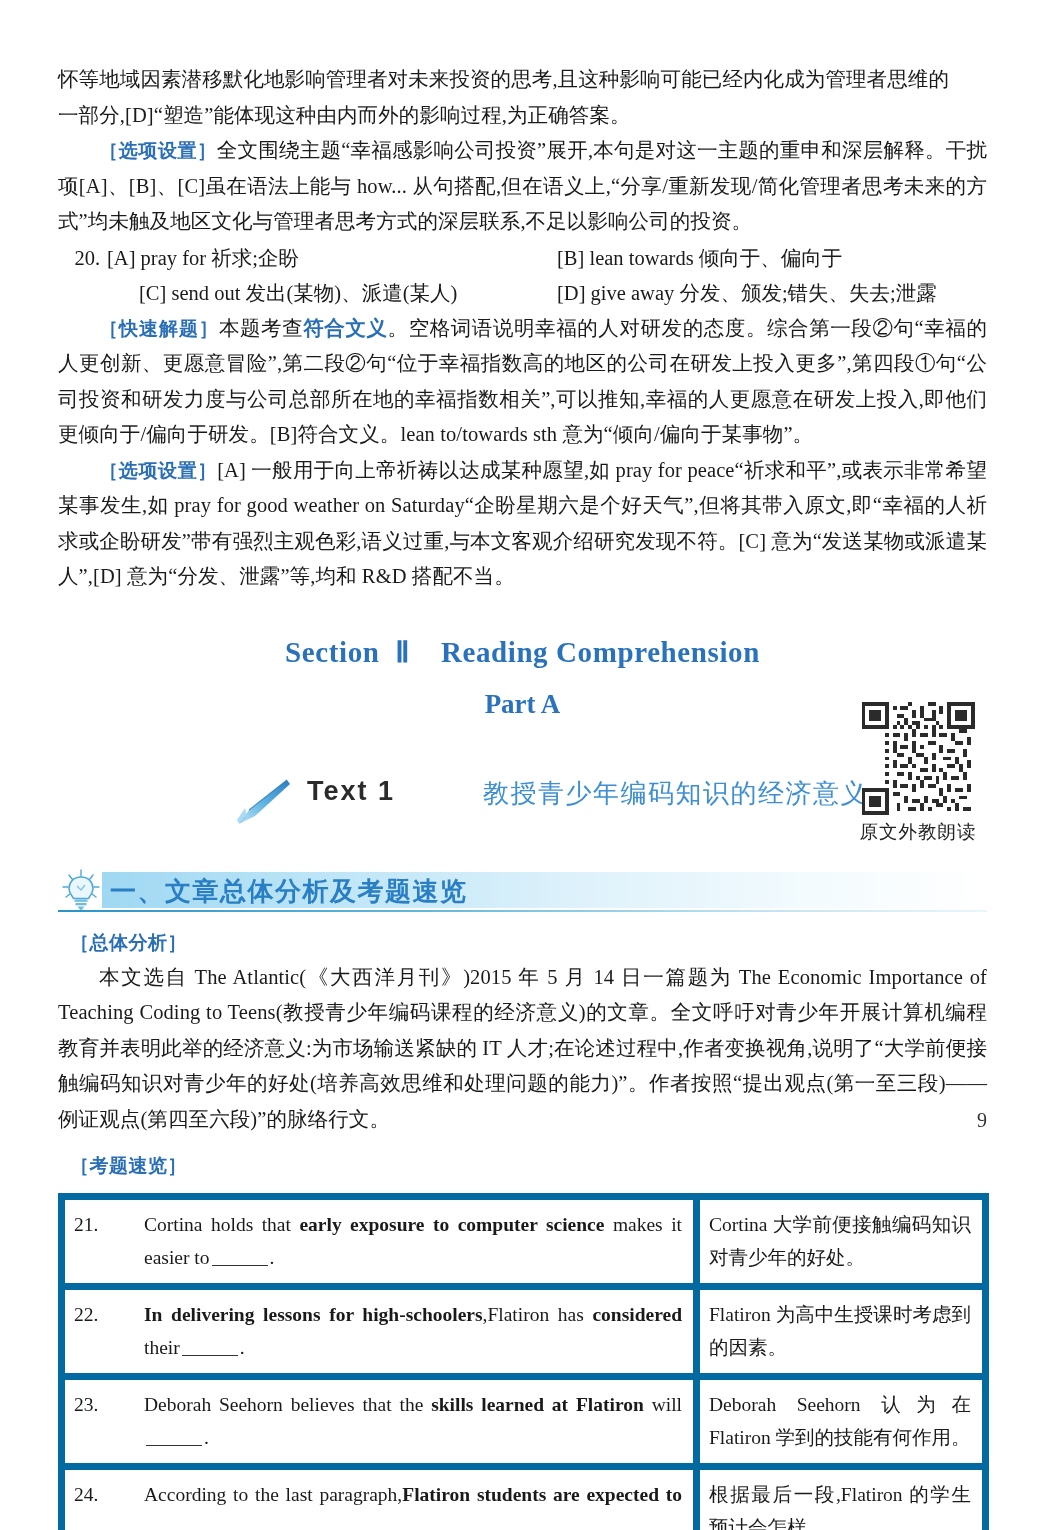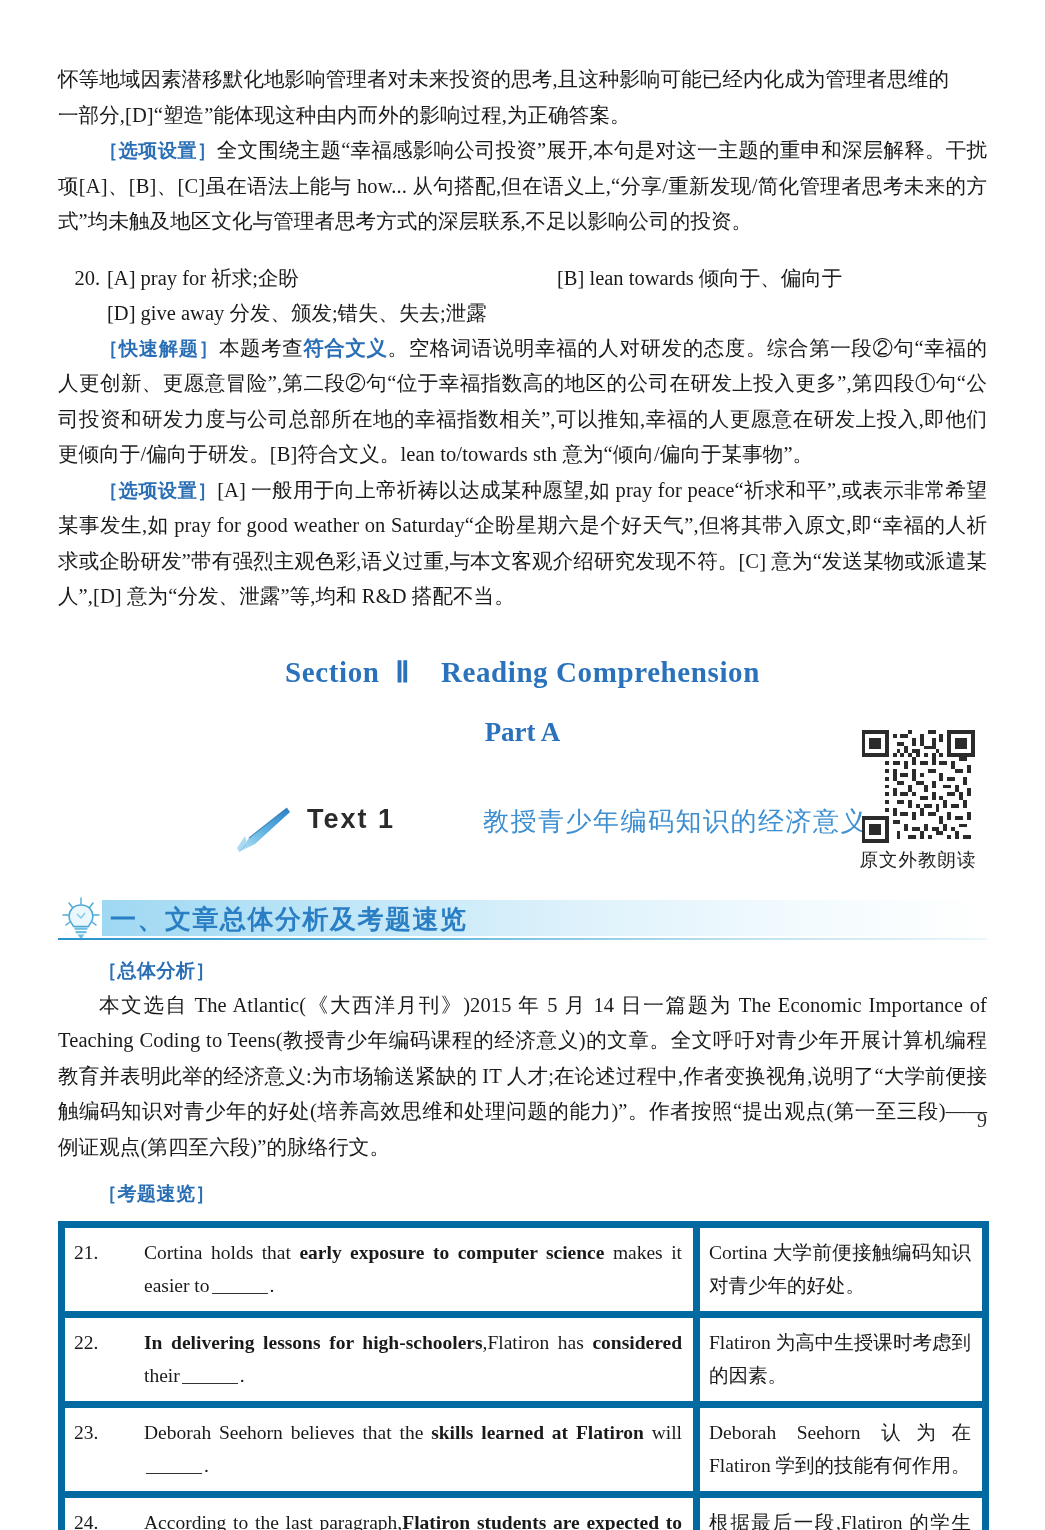--- a/index.html
+++ b/index.html
@@ -40,21 +40,21 @@
     font-size: 19px;
     letter-spacing: .5px;
   }
   .blue-inline {
     color: #2a6fb5;
     font-weight: 600;
   }
   .en { font-family: "Liberation Serif", serif; }
 
   
-  .qblock { margin-top: 21px; }
+  .qblock { margin-top: 1px; }
   .qrow {
     display: flex;
     font-size: 20.5px;
     line-height: 35px;
   }
   .qnum {
     width: 42px;
     text-align: right;
     padding-right: 7px;
     flex: 0 0 auto;
@@ -74,21 +74,21 @@
     letter-spacing: .6px;
     margin-top: 40px;
   }
   .section-title .numeral { letter-spacing: 0; }
   .part-title {
     text-align: center;
     color: #2a72bb;
     font-family: "Liberation Serif", serif;
     font-weight: bold;
     font-size: 27px;
-    margin-top: 28px;
+    margin-top: 20px;
   }
 
   
   .text-banner {
     position: relative;
     margin-top: 38px;
     height: 66px;
   }
   .quill {
     position: absolute;
@@ -172,21 +172,21 @@
     position: absolute;
     left: 0;
     top: 38px;
     right: 0;
     height: 2px;
     background: linear-gradient(to right, #2a93c9 0%, #63b9dd 40%, #bfe2f0 75%, #eaf6fb 100%);
   }
 
   .tag-line {
     margin-top: 16px;
-    margin-left: 40px;
+    margin-left: 12px;
   }
   .analysis-body { margin-top: 4px; }
 
   
   table.qtable {
     margin-top: 14px;
     border-collapse: collapse;
     width: 931px;
     table-layout: fixed;
   }
@@ -251,20 +251,25 @@
         <span>祈求;企盼</span>
       </div>
       <div class="opt-right">
         <span>[B]</span>
         <span class="en">lean towards</span>
         <span>倾向于、偏向于</span>
       </div>
     </div>
     <div class="qrow second">
       <div class="qnum">&nbsp;</div>
+      <div class="opt-left">
+        <span>[C]</span>
+        <span class="en">send out</span>
+        <span>发出(某物)、派遣(某人)</span>
+      </div>
       <div class="opt-right">
         <span>[D]</span>
         <span class="en">give away</span>
         <span>分发、颁发;错失、失去;泄露</span>
       </div>
     </div>
   </div>
 
   <p class="para indent"><span class="blue-label">［快速解题］</span><span>本题考查</span><span class="blue-inline">符合文义</span><span>。空格词语说明幸福的人对研发的态度。综合第一段②句“幸福的人更创新、更愿意冒险”,第二段②句“位于幸福指数高的地区的公司在研发上投入更多”,第四段①句“公司投资和研发力度与公司总部所在地的幸福指数相关”,可以推知,幸福的人更愿意在研发上投入,即他们更倾向于/偏向于研发。[B]符合文义。lean to/towards sth 意为“倾向/偏向于某事物”。</span></p>
 

